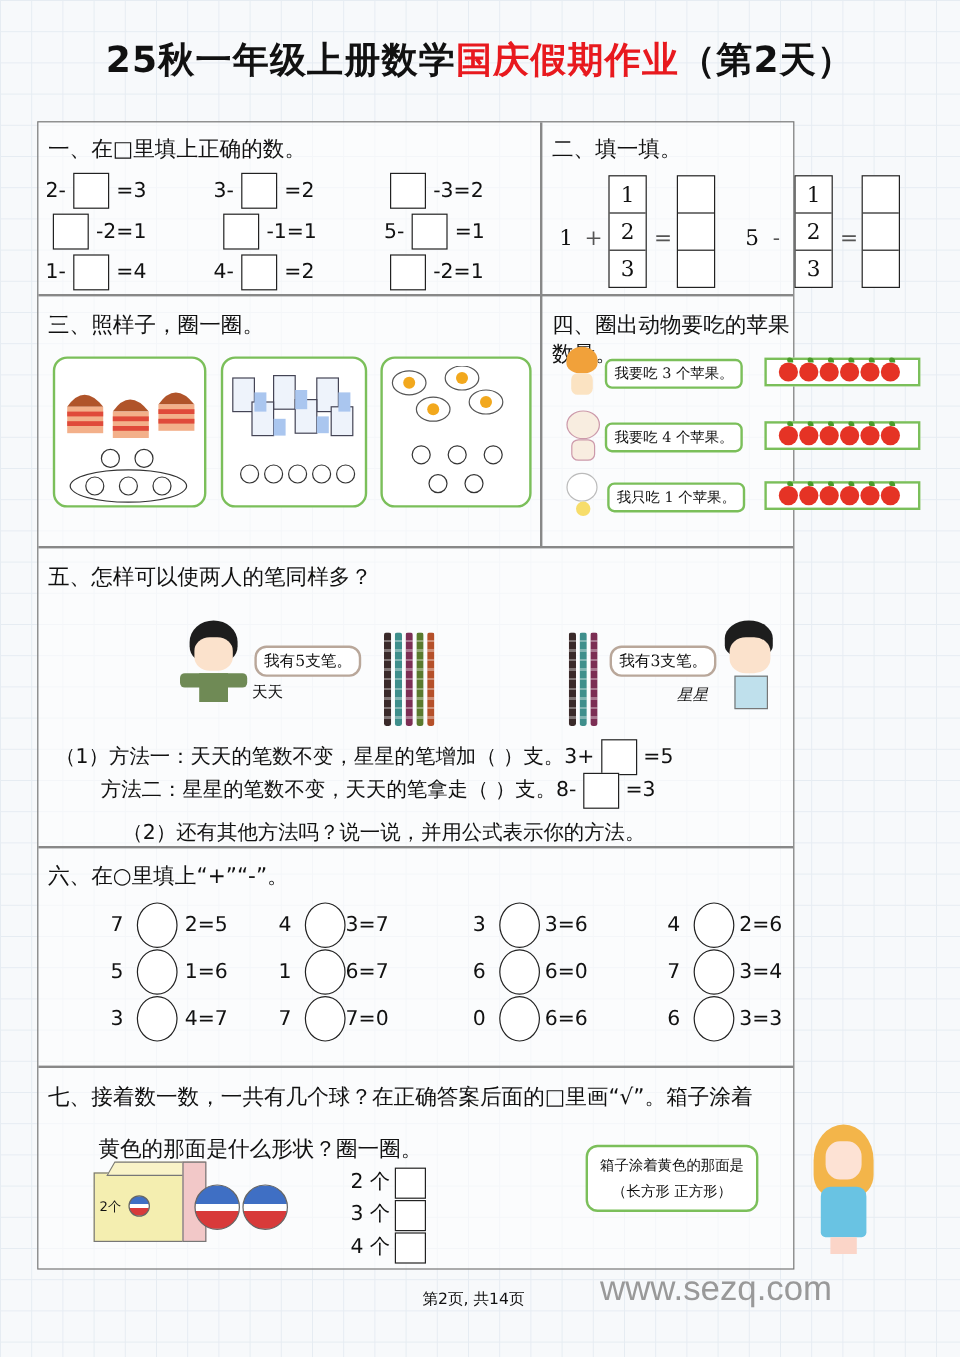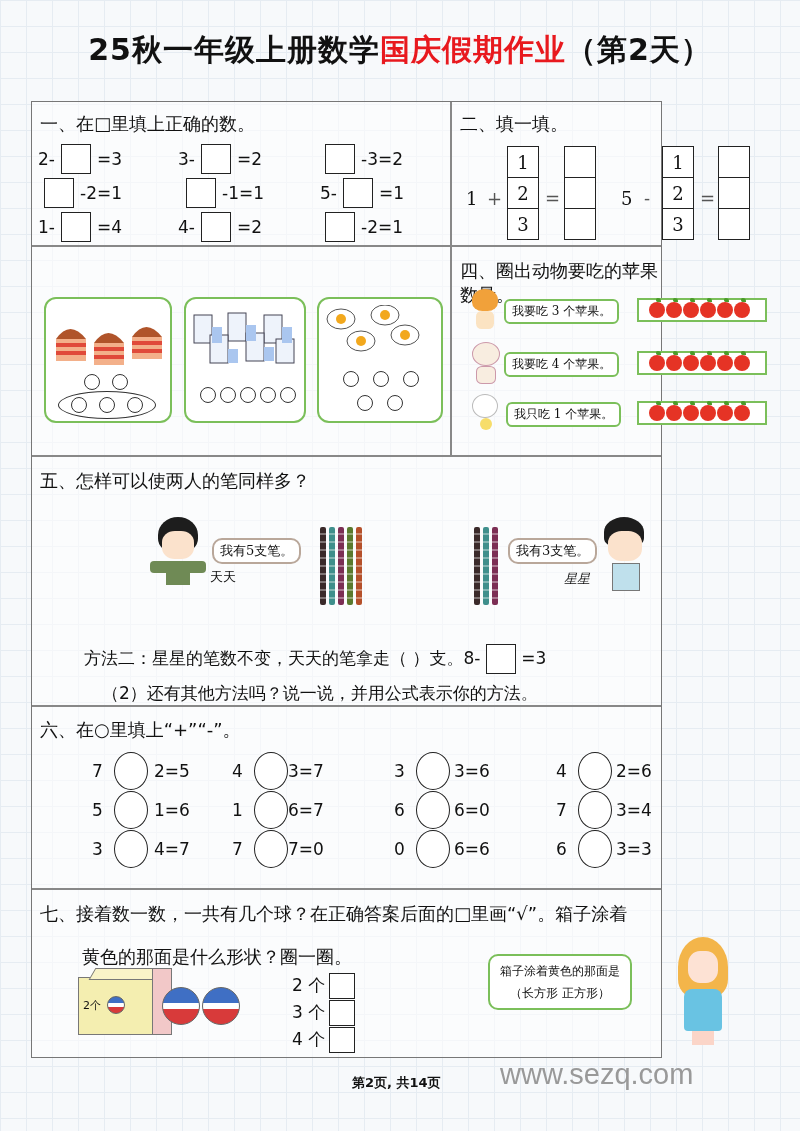--- a/index.html
+++ b/index.html
@@ -113,20 +113,21 @@
       <div>2</div>
       <div>3</div>
   </div>
   <span class="serif" style="left:668px;top:86px;color:#555;">=</span>
   <div class="stack" style="left:686px;top:44px;">
       <div></div>
       <div></div>
       <div></div>
     </div>
 
+  <div class="qtitle" style="left:8px;top:157px;">三、照样子，圈一圈。</div>
   <div class="gbox" style="left:12px;top:195px;width:124px;height:122px;">
     <svg width="120" height="60" style="position:absolute;left:6px;top:10px;">
       <g>
           <path d="M4 30 Q18 10 34 30 Z" fill="#b0542a"></path>
           <rect x="4" y="30" width="30" height="22" fill="#f3b08a"></rect>
           <rect x="4" y="34" width="30" height="4" fill="#e04a3a"></rect>
           <rect x="4" y="42" width="30" height="4" fill="#e04a3a"></rect>
         </g>
       <g transform="translate(38,4)">
           <path d="M4 30 Q18 10 34 30 Z" fill="#b0542a"></path>
@@ -265,20 +266,25 @@
       <span class="pen" style="background-color:#3f8f8c"></span>
       <span class="pen" style="background-color:#7c2e54"></span>
   </div>
   <div class="bubble" style="left:476px;top:436px;border-color:#b9a79a;font-size:13px;border-radius:10px;">我有3支笔。</div>
   <div class="abs" style="left:532px;top:468px;font-family:'DejaVu Serif',serif;font-size:13px;font-style:italic;">星星</div>
   <div class="abs" style="left:568px;top:415px;width:50px;height:72px;">
     <div style="position:absolute;left:4px;top:0;width:40px;height:30px;background:#1d1d1d;border-radius:50% 50% 30% 30%;"></div>
     <div style="position:absolute;left:8px;top:14px;width:34px;height:30px;background:#fbe2cc;border-radius:40%;"></div>
     <div style="position:absolute;left:12px;top:46px;width:26px;height:26px;background:#bfe0ec;border:1px solid #777;"></div>
   </div>
+  <div class="text" style="left:14px;top:514px;">
+    <span>（1）方法一：天天的笔数不变，星星的笔增加（  ）支。3+</span>
+    <span class="sq" style="vertical-align:middle;"></span>
+    <span>=5</span>
+  </div>
   <div class="text" style="left:52px;top:542px;">
     <span>方法二：星星的笔数不变，天天的笔拿走（  ）支。8-</span>
     <span class="sq" style="vertical-align:middle;"></span>
     <span>=3</span>
   </div>
   <div class="text" style="left:70px;top:580px;">（2）还有其他方法吗？说一说，并用公式表示你的方法。</div>
 
   <div class="qtitle" style="left:8px;top:616px;">六、在○里填上“+”“-”。</div>
   <div class="row6" style="left:60px;top:650px;">
       <span class="a">7</span>
@@ -371,13 +377,13 @@
   </div>
   <div class="abs" style="left:640px;top:835px;width:62px;height:110px;">
     <div style="position:absolute;left:6px;top:0;width:50px;height:60px;background:#f3b54a;border-radius:50% 50% 30% 30%;"></div>
     <div style="position:absolute;left:16px;top:14px;width:30px;height:32px;background:#fde2d4;border-radius:40%;"></div>
     <div style="position:absolute;left:12px;top:52px;width:38px;height:42px;background:#69c3e3;border-radius:8px 8px 4px 4px;"></div>
     <div style="position:absolute;left:20px;top:94px;width:22px;height:14px;background:#fbd5c8;"></div>
   </div>
 </div>
 
 <div class="abs" style="left:500px;top:1058px;font-size:29px;color:#999;font-family:'Liberation Sans',sans-serif;">www.sezq.com</div>
-<div class="abs" style="left:352px;top:1074px;font-size:13px;font-weight:bold;">第2页, 共14页</div>
+<div class="abs" style="left:352px;top:1074px;font-size:13px;">第2页, 共14页</div>
 
 </body></html>

